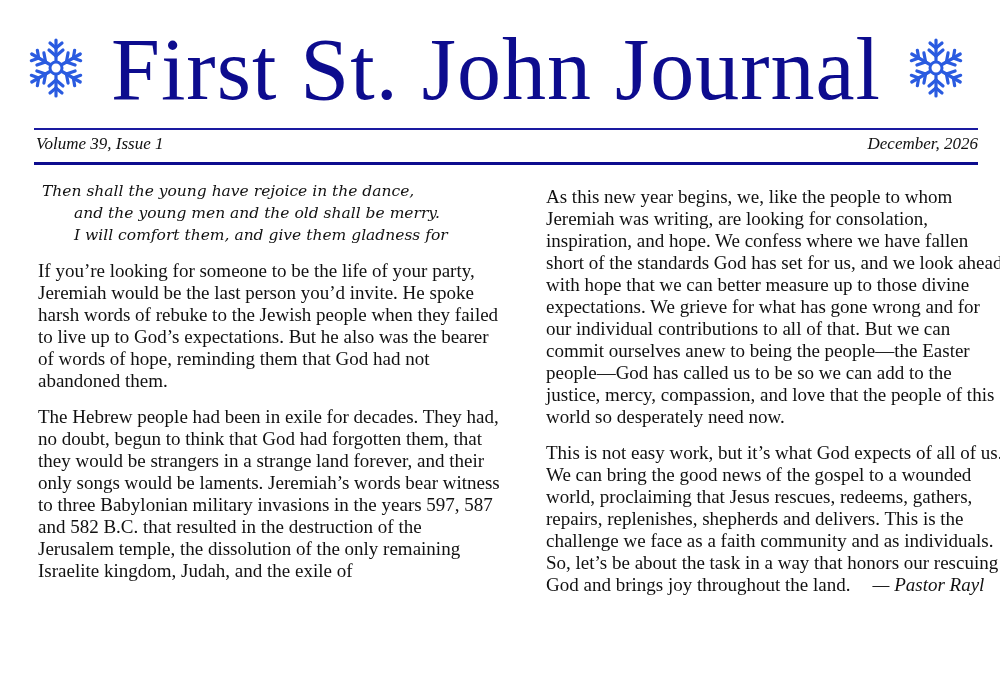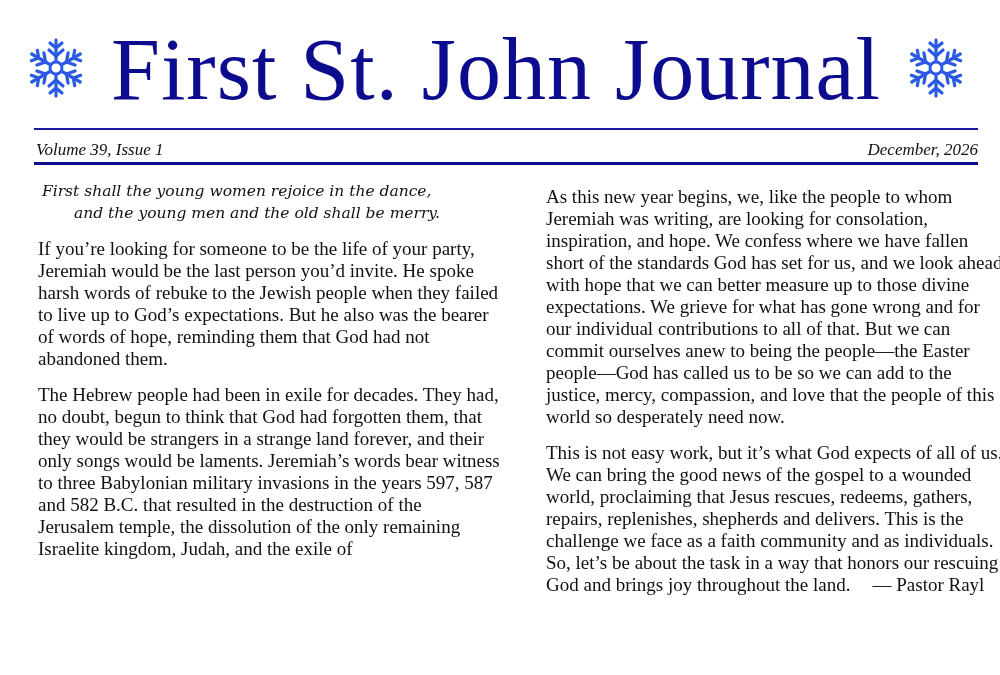--- a/index.html
+++ b/index.html
@@ -6,30 +6,30 @@
   body { width: 1000px; height: 675px; overflow: hidden; position: relative;
          font-family: "Liberation Serif", "DejaVu Serif", serif; color: #111; }
   .masthead { position: absolute; left: 24px; top: 18px; width: 944px; height: 100px;
               display: flex; align-items: center; justify-content: space-between; }
   .title { font-family: "Liberation Serif", serif; font-size: 88px; color: #0d0c8e;
            letter-spacing: 1px; line-height: 1; white-space: nowrap; margin-top: 4px; }
   .flake { width: 64px; height: 64px; display: block; }
   .rule-top { position: absolute; left: 34px; top: 128px; width: 944px; height: 2px; background: #1a1aa0; }
   .rule-bot { position: absolute; left: 34px; top: 162px; width: 944px; height: 3px; background: #0d0c8e; }
   .issue-row { position: absolute; left: 36px; top: 134px; width: 942px; display: flex; justify-content: space-between;
-               font-style: italic; font-size: 17px; color: #111; margin-top: 6px; }
+               font-style: italic; font-size: 17px; color: #111; }
   .col { position: absolute; top: 180px; width: 462px; font-size: 19px; line-height: 22px; }
   .col.left { left: 38px; }
   .col.right { left: 546px; top: 186px; }
   .verse { font-style: italic; font-family: "DejaVu Serif", serif; font-size: 15.5px; line-height: 22px; margin-bottom: 14px; }
   .verse div { white-space: nowrap; }
   .v1 { padding-left: 4px; } .v2 { padding-left: 36px; } .v3 { padding-left: 18px; } .v4 { padding-left: 36px; } .v5 { padding-left: 36px; }
   .ref { display: inline-block; margin-left: 86px; }
   p { margin: 0 0 14px 0; }
-  .sig { margin-left: 22px; }
+  .sig { font-style: italic; margin-left: 22px; }
 </style>
 </head>
 <body>
 
 <div class="masthead">
   <svg class="flake" viewBox="-32 -32 64 64">
     <g stroke="#2a5be0" stroke-width="3.2" stroke-linecap="round" fill="none">
       <g id="arm">
           <line x1="0" y1="0" x2="0" y2="-28"></line>
           <line x1="0" y1="-12" x2="-7" y2="-18"></line>
@@ -67,22 +67,23 @@
 
 <div class="rule-top"></div>
 <div class="issue-row">
   <span>Volume 39, Issue 1</span>
   <span>December, 2026</span>
 </div>
 <div class="rule-bot"></div>
 
 <div class="col left">
   <div class="verse">
-    <div class="v1">First shall the young women rejoice in the dance,</div>
+    <div class="v1">Then shall the young have rejoice in the dance,</div>
     <div class="v2">and the young men and the old shall be merry.</div>
+    <div class="v4">I will comfort them, and give them gladness for</div>
   </div>
   <p>If you’re looking for someone to be the life of your party, Jeremiah would be the last person you’d invite. He spoke harsh words of rebuke to the Jewish people when they failed to live up to God’s expectations. But he also was the bearer of words of hope, reminding them that God had not abandoned them.</p>
   <p>The Hebrew people had been in exile for decades. They had, no doubt, begun to think that God had forgotten them, that they would be strangers in a strange land forever, and their only songs would be laments. Jeremiah’s words bear witness to three Babylonian military invasions in the years 597, 587 and 582 B.C. that resulted in the destruction of the Jerusalem temple, the dissolution of the only remaining Israelite kingdom, Judah, and the exile of</p>
 </div>
 
 <div class="col right">
   <p>As this new year begins, we, like the people to whom Jeremiah was writing, are looking for consolation, inspiration, and hope. We confess where we have fallen short of the standards God has set for us, and we look ahead with hope that we can better measure up to those divine expectations. We grieve for what has gone wrong and for our individual contributions to all of that. But we can commit ourselves anew to being the people—the Easter people—God has called us to be so we can add to the justice, mercy, compassion, and love that the people of this world so desperately need now.</p>
   <p><span>This is not easy work, but it’s what God expects of all of us. We can bring the good news of the gospel to a wounded world, proclaiming that Jesus rescues, redeems, gathers, repairs, replenishes, shepherds and delivers. This is the challenge we face as a faith community and as individuals. So, let’s be about the task in a way that honors our rescuing God and brings joy throughout the land.</span><span class="sig">— Pastor Rayl</span></p>
 </div>
 

